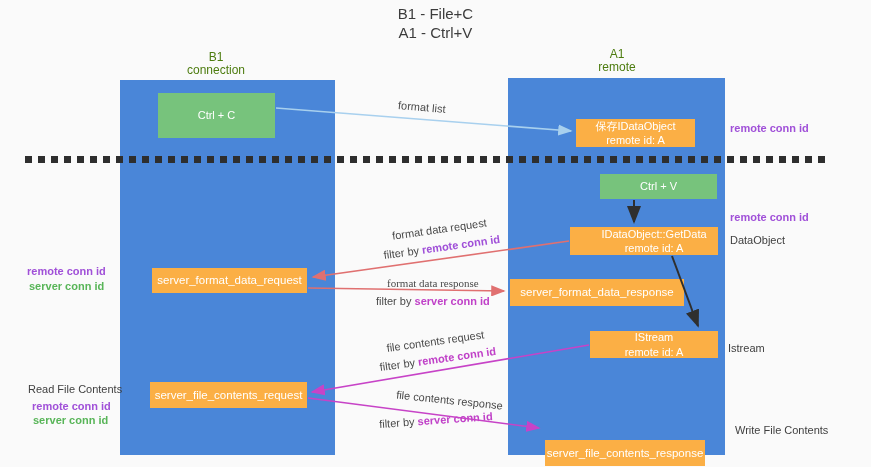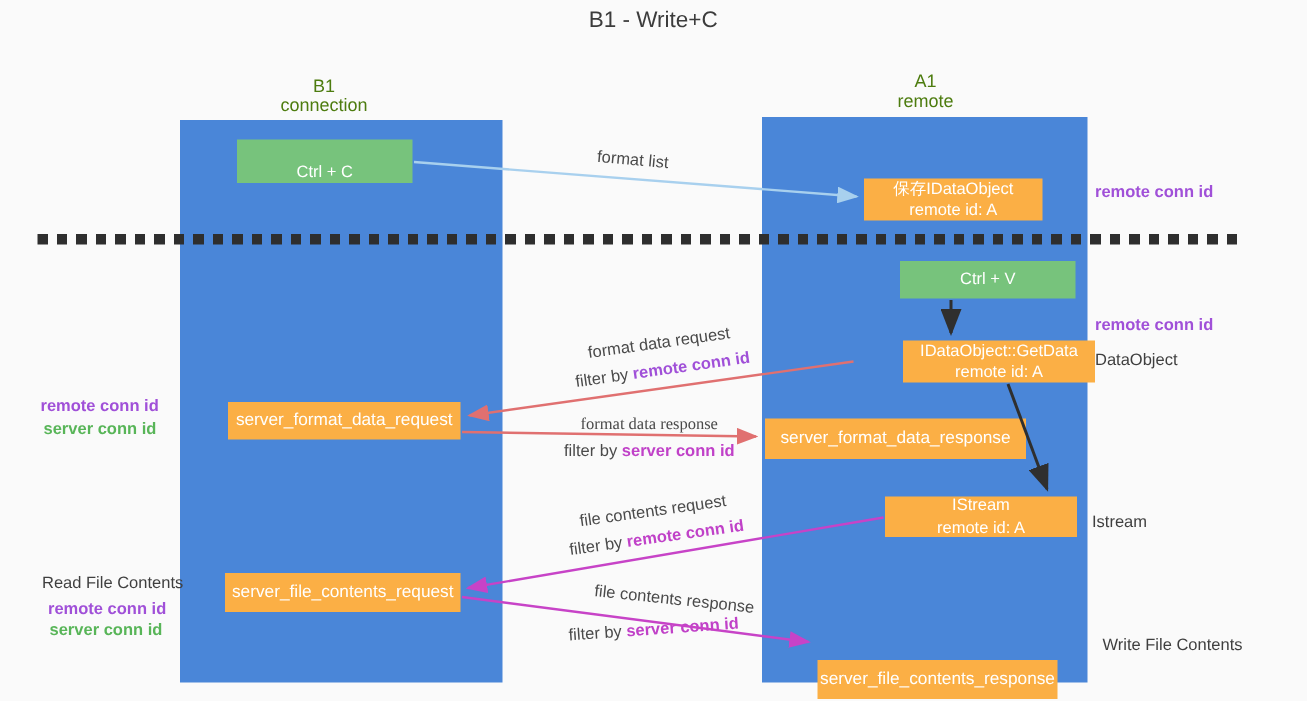--- a/index.html
+++ b/index.html
@@ -39,51 +39,52 @@
   }
   .rotneg{transform:rotate(-8deg);}
   svg.arrows{position:absolute;left:0;top:0;pointer-events:none;}
 </style>
 </head>
 <body>
 
 <div class="canvas">
 
   <div class="title">
-    <div>B1 - Write+C</div>
+    <div>B1 - File+C</div>
+    <div>A1 - Ctrl+V</div>
   </div>
 
   <div class="colhead" style="left:156px;top:51px;">
     <div>B1</div>
     <div>connection</div>
   </div>
   <div class="colhead" style="left:557px;top:48px;">
     <div>A1</div>
     <div>remote</div>
   </div>
 
   <div class="col" style="left:120px;top:80px;width:215px;height:375px;"></div>
   <div class="col" style="left:508px;top:78px;width:217px;height:377px;"></div>
 
   <div class="dashline"></div>
 
-  <div class="node green" style="left:158px;top:93px;width:117px;height:29px;justify-content:flex-end;">
+  <div class="node green" style="left:158px;top:93px;width:117px;height:45px;">
     <span>Ctrl + C</span>
   </div>
 
   <div class="node orange" style="left:576px;top:119px;width:119px;height:28px;">
     <span>保存IDataObject</span>
     <span>remote id: A</span>
   </div>
 
   <div class="node green" style="left:575px;top:174px;width:117px;height:25px;margin-left:25px;">
     <span>Ctrl + V</span>
   </div>
 
-  <div class="node orange" style="left:602px;top:227px;width:128px;height:28px;">
+  <div class="node orange" style="left:570px;top:227px;width:128px;height:28px;padding-left:20px;">
     <span>IDataObject::GetData</span>
     <span>remote id: A</span>
   </div>
 
   <div class="node orange wide" style="left:152px;top:268px;width:155px;height:25px;">
     <span>server_format_data_request</span>
   </div>
 
   <div class="node orange wide" style="left:510px;top:279px;width:174px;height:27px;">
     <span>server_format_data_response</span>

